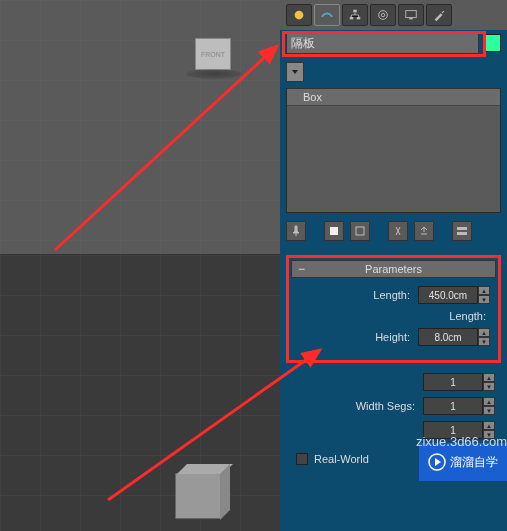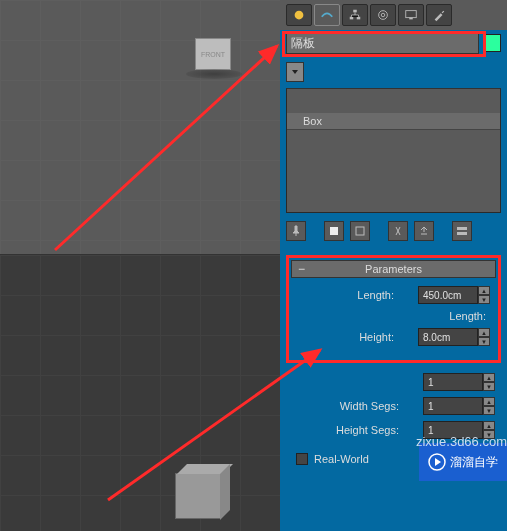--- a/index.html
+++ b/index.html
@@ -13,55 +13,55 @@
   background-image: linear-gradient(#6a6a6a 1px, transparent 1px), linear-gradient(90deg, #6a6a6a 1px, transparent 1px);
   background-size: 40px 40px; opacity: 0.3; }
 
 .viewport-top .cube-top { position: absolute; left: 195px; top: 38px; width: 36px; height: 32px; background: #bdbdbd; border: 1px solid #888; font-size: 7px; color: #888; display: flex; align-items: center; justify-content: center; }
 .cube-top .shadow { position: absolute; bottom: -10px; left: -10px; width: 56px; height: 10px; background: radial-gradient(ellipse, rgba(0,0,0,0.3), transparent); border-radius: 50%; }
 
 .viewport-bottom .cube-bottom { position: absolute; left: 175px; top: 218px; width: 46px; height: 46px; background: #999; border: 1px solid #666; transform: rotate(0deg); }
 .cube-bottom::before { content:''; position:absolute; top:-10px; left:6px; width:46px; height:10px; background:#aaa; transform:skewX(-45deg); }
 .cube-bottom::after { content:''; position:absolute; top:-5px; right:-10px; width:10px; height:46px; background:#888; transform:skewY(-45deg); }
 
-.panel { position: absolute; left: 280px; top: 0; width: 227px; height: 531px; background: #0369a1; }
+.panel { position: absolute; left: 280px; top: 0; width: 227px; height: 531px; background: #0c4a6e; }
 
 .tab-row { display: flex; gap: 2px; padding: 4px 6px; background: #5a5a5a; }
 .tab-icon { width: 26px; height: 22px; background: #444; border: 1px solid #2a2a2a; display: flex; align-items: center; justify-content: center; border-radius: 2px; }
 .tab-icon.active { background: #5a5a5a; border-color: #888; }
 .tab-icon svg { width: 14px; height: 14px; }
 
 .name-row { display: flex; gap: 4px; padding: 2px 6px 6px 6px; align-items: center; }
 .name-input { flex: 1; height: 22px; background: #6b6b6b; border: 1px solid #333; color: #e0e0e0; padding: 0 4px; font-size: 12px; }
 .name-hl { position: absolute; left: 282px; top: 31px; width: 204px; height: 26px; border: 3px solid #ff2a2a; pointer-events: none; }
 .color-swatch { width: 18px; height: 18px; background: #2bff9e; border: 1px solid #222; }
 
 .mod-list { display: flex; padding: 2px 6px; }
 .mod-dd { flex: 1; height: 20px; background: #6b6b6b; border: 1px solid #333; color: #ddd; font-size: 11px; padding: 0 4px; display: flex; align-items: center; }
 .dd-btn { width: 18px; height: 20px; background: #888; border: 1px solid #333; display: flex; align-items: center; justify-content: center; }
 .dd-btn svg { width: 8px; height: 8px; }
 
 .stack { margin: 4px 6px 0 6px; height: 125px; background: #5a5a5a; border: 1px solid #2a2a2a; border-top-color: #333; position: relative; }
-.stack-header { background: #6b6b6b; color: #ddd; font-size: 11px; padding: 2px 16px; border-bottom: 1px solid #444; margin-top: 24px; }
+.stack-header { background: #6b6b6b; color: #ddd; font-size: 11px; padding: 2px 16px; border-bottom: 1px solid #444; }
 
 .stack-tools { display: flex; gap: 6px; padding: 8px 6px; align-items: center; }
 .st-btn { width: 20px; height: 20px; background: #5a5a5a; border: 1px solid #333; display: flex; align-items: center; justify-content: center; }
 .st-sep { width: 6px; }
 .st-btn svg { width: 12px; height: 12px; fill: #bbb; }
 
 .rollup { margin: 6px 6px 0 6px; }
 .rollup-hl { border: 3px solid #ff2a2a; padding: 2px; }
 .rollup-header { background: #6b6b6b; border: 1px solid #333; height: 18px; display: flex; align-items: center; justify-content: center; position: relative; color: #ddd; font-size: 11px; }
 .rollup-header .minus { position: absolute; left: 6px; font-size: 12px; color: #ddd; }
 
 .param-grid { padding: 8px 6px 6px 6px; }
-.param-row { display: flex; align-items: center; justify-content: flex-end; gap: 20px; margin-bottom: 6px; }
+.param-row { display: flex; align-items: center; justify-content: flex-end; gap: 4px; margin-bottom: 6px; }
 .param-label { color: #ddd; font-size: 11px; text-align: right; flex: 1; padding-right: 4px; }
 .spinner { display: flex; height: 18px; }
-.spinner-input { width: 60px; background: #444; border: 1px solid #222; color: #e0e0e0; font-size: 10px; padding: 0 4px; }
+.spinner-input { width: 60px; background: #444; border: 1px solid #222; color: #e0e0e0; font-size: 10px; padding: 0 4px; text-align: center; }
 .spinner-btns { width: 12px; display: flex; flex-direction: column; }
 .sp-btn { flex: 1; background: #888; border: 1px solid #333; display: flex; align-items: center; justify-content: center; font-size: 6px; color: #222; }
 
 .checkbox-row { display: flex; align-items: center; gap: 6px; padding: 2px 10px; }
 .checkbox { width: 12px; height: 12px; background: #444; border: 1px solid #222; display: flex; align-items: center; justify-content: center; }
 .checkbox.checked::after { content: '✓'; color: #ddd; font-size: 9px; }
 .check-label { color: #ddd; font-size: 11px; }
 
 .arrow { position: absolute; pointer-events: none; }
 
@@ -227,21 +227,20 @@
         <div class="param-label">Width Segs:</div>
         <div class="spinner">
           <input class="spinner-input" value="1" style="">
           <div class="spinner-btns">
               <div class="sp-btn">▲</div>
               <div class="sp-btn">▼</div>
             </div>
         </div>
       </div>
       <div class="param-row">
-        <div class="param-label">Height Segs:</div>
         <div class="spinner">
           <input class="spinner-input" value="1" style="">
           <div class="spinner-btns">
               <div class="sp-btn">▲</div>
               <div class="sp-btn">▼</div>
             </div>
         </div>
       </div>
     </div>
 

